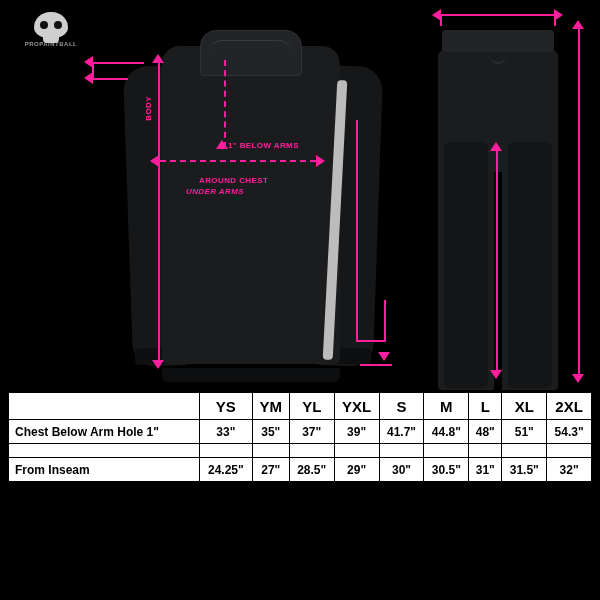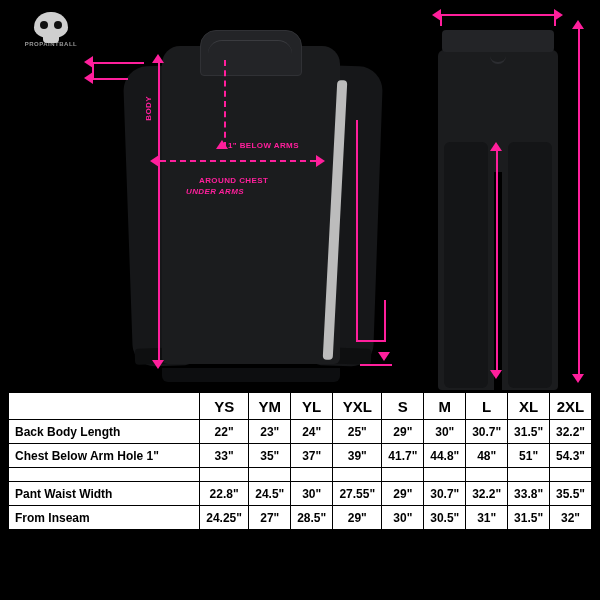--- a/index.html
+++ b/index.html
@@ -226,32 +226,20 @@
       <th>YXL</th>
       <th>S</th>
       <th>M</th>
       <th>L</th>
       <th>XL</th>
       <th>2XL</th>
     </tr>
   </thead>
   <tbody>
     <tr>
-      <td class="rowhead">Back Body Length</td>
-      <td>22"</td>
-      <td>23"</td>
-      <td>24"</td>
-      <td>25"</td>
-      <td>29"</td>
-      <td>30"</td>
-      <td>30.7"</td>
-      <td>31.5"</td>
-      <td>32.2"</td>
-    </tr>
-    <tr>
       <td class="rowhead">Chest Below Arm Hole 1"</td>
       <td>33"</td>
       <td>35"</td>
       <td>37"</td>
       <td>39"</td>
       <td>41.7"</td>
       <td>44.8"</td>
       <td>48"</td>
       <td>51"</td>
       <td>54.3"</td>
@@ -260,32 +248,20 @@
       <td class="rowhead"></td>
       <td></td>
       <td></td>
       <td></td>
       <td></td>
       <td></td>
       <td></td>
       <td></td>
       <td></td>
       <td></td>
-    </tr>
-    <tr>
-      <td class="rowhead">Pant Waist Width</td>
-      <td>22.8"</td>
-      <td>24.5"</td>
-      <td>30"</td>
-      <td>27.55"</td>
-      <td>29"</td>
-      <td>30.7"</td>
-      <td>32.2"</td>
-      <td>33.8"</td>
-      <td>35.5"</td>
     </tr>
     <tr>
       <td class="rowhead">From Inseam</td>
       <td>24.25"</td>
       <td>27"</td>
       <td>28.5"</td>
       <td>29"</td>
       <td>30"</td>
       <td>30.5"</td>
       <td>31"</td>

